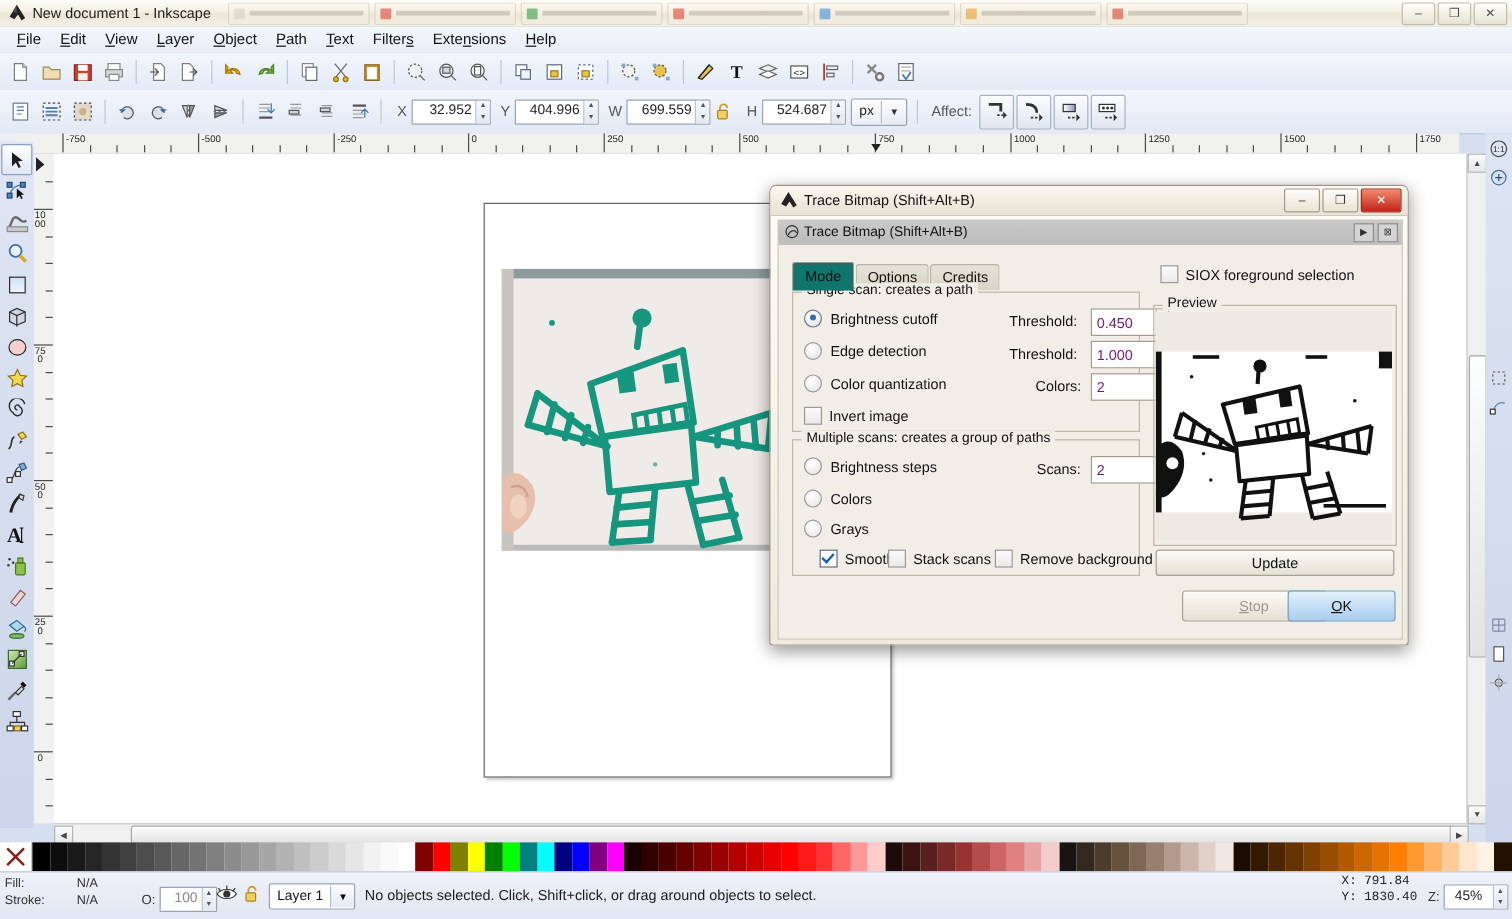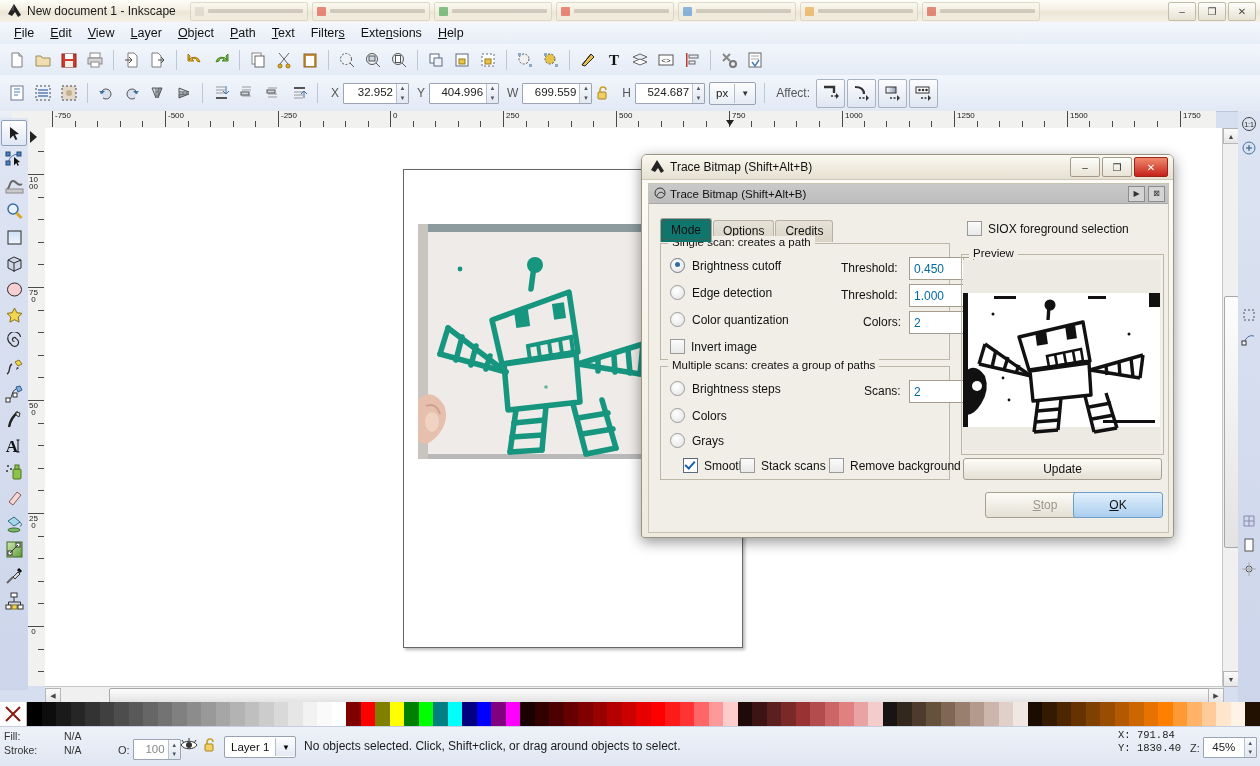--- a/index.html
+++ b/index.html
@@ -286,21 +286,21 @@
     content:"";position:absolute;left:3px;top:0px;width:4px;height:8px;
     border:solid #1a5fb4;border-width:0 2px 2px 0;transform:rotate(42deg);
   }
   .rlbl{font-size:12px;color:#111;white-space:nowrap;}
   .flabel{font-size:12px;color:#111;white-space:nowrap;}
   .dspin{
     display:flex;align-items:stretch;height:21px;width:63px;
     border:1px solid #a49d8f;background:#fff;
   }
   .dspin input{
-    border:0;outline:0;width:100%;font-size:12px;color:#0369a1;
+    border:0;outline:0;width:100%;font-size:12px;color:#701a75;
     font-family:"Liberation Sans",sans-serif;padding:0 4px;background:transparent;
   }
   .dspin .arrows{
     width:12px;display:flex;flex-direction:column;
     background:linear-gradient(to bottom,#f3f1ea,#e2dfd4);
     border-left:1px solid #bdb7a9;
   }
   .dspin .arrows span{flex:1;display:flex;align-items:center;justify-content:center;font-size:6px;color:#444;line-height:1;}
 
   .preview-grp{

